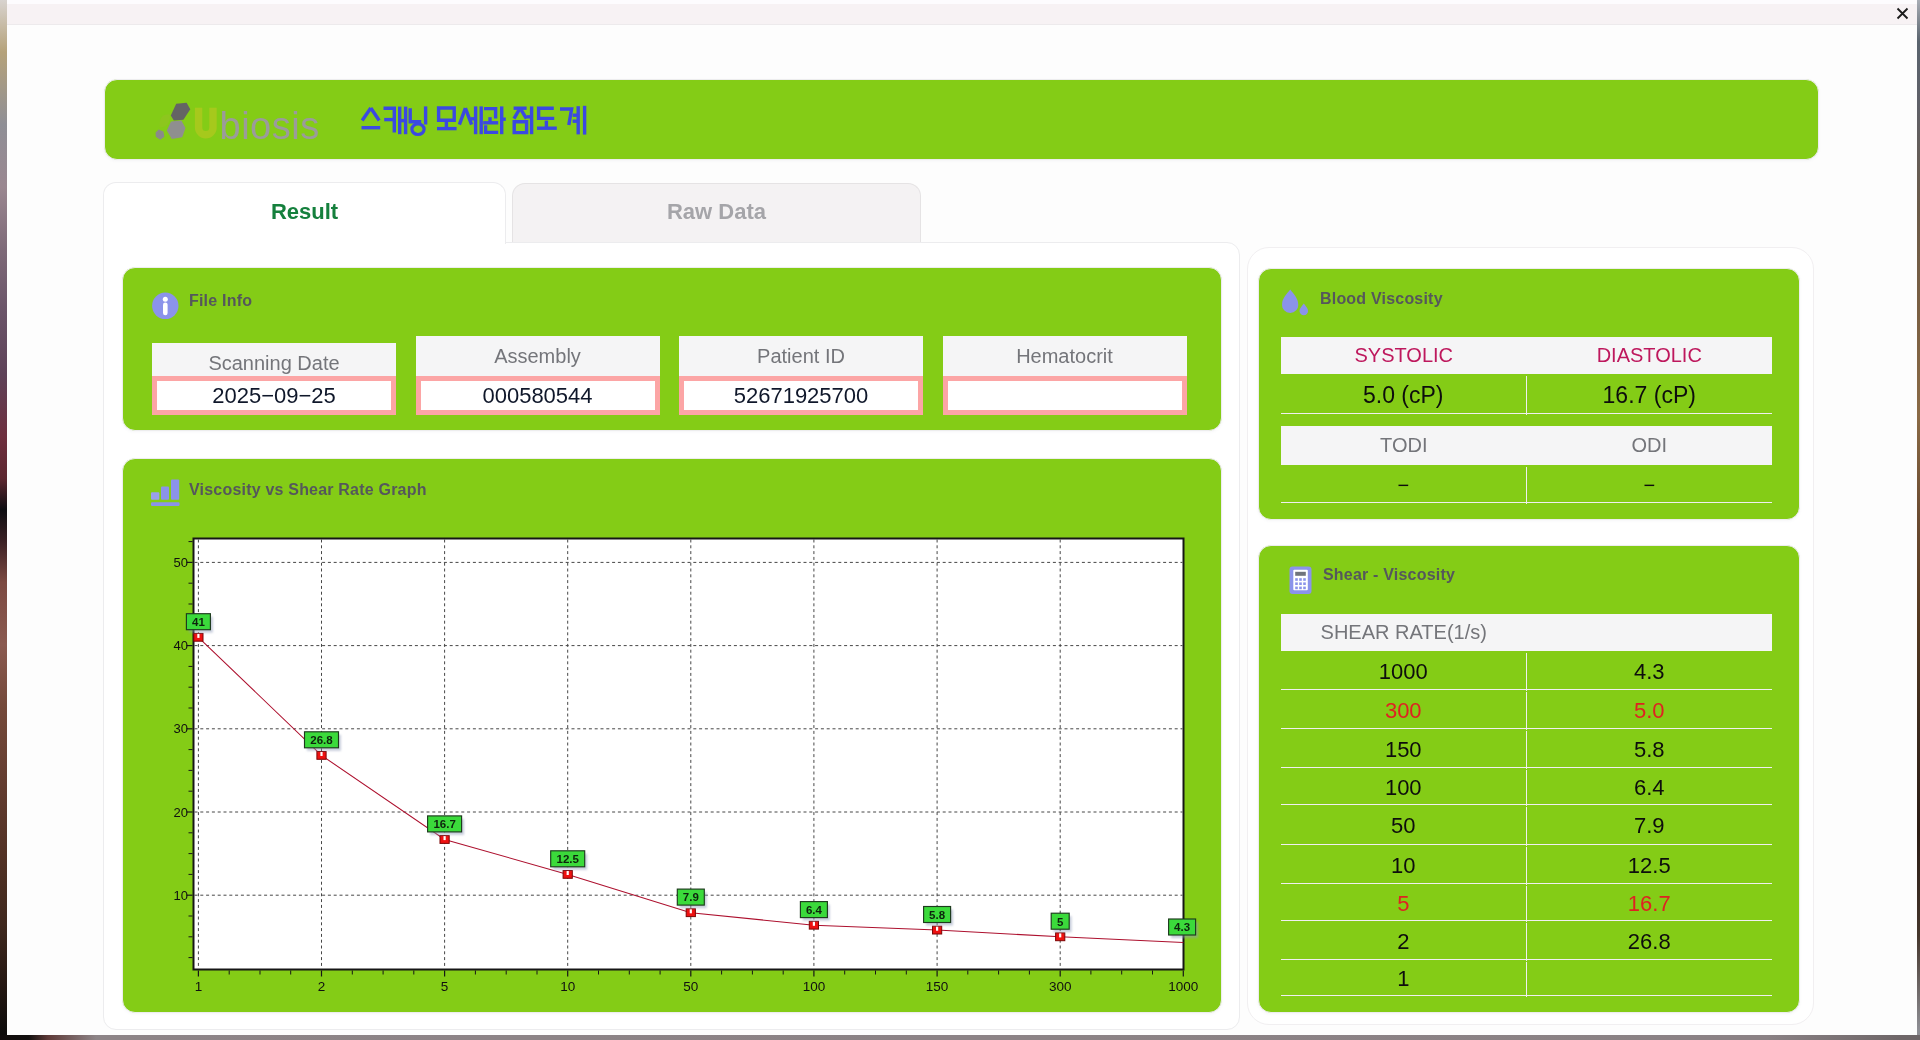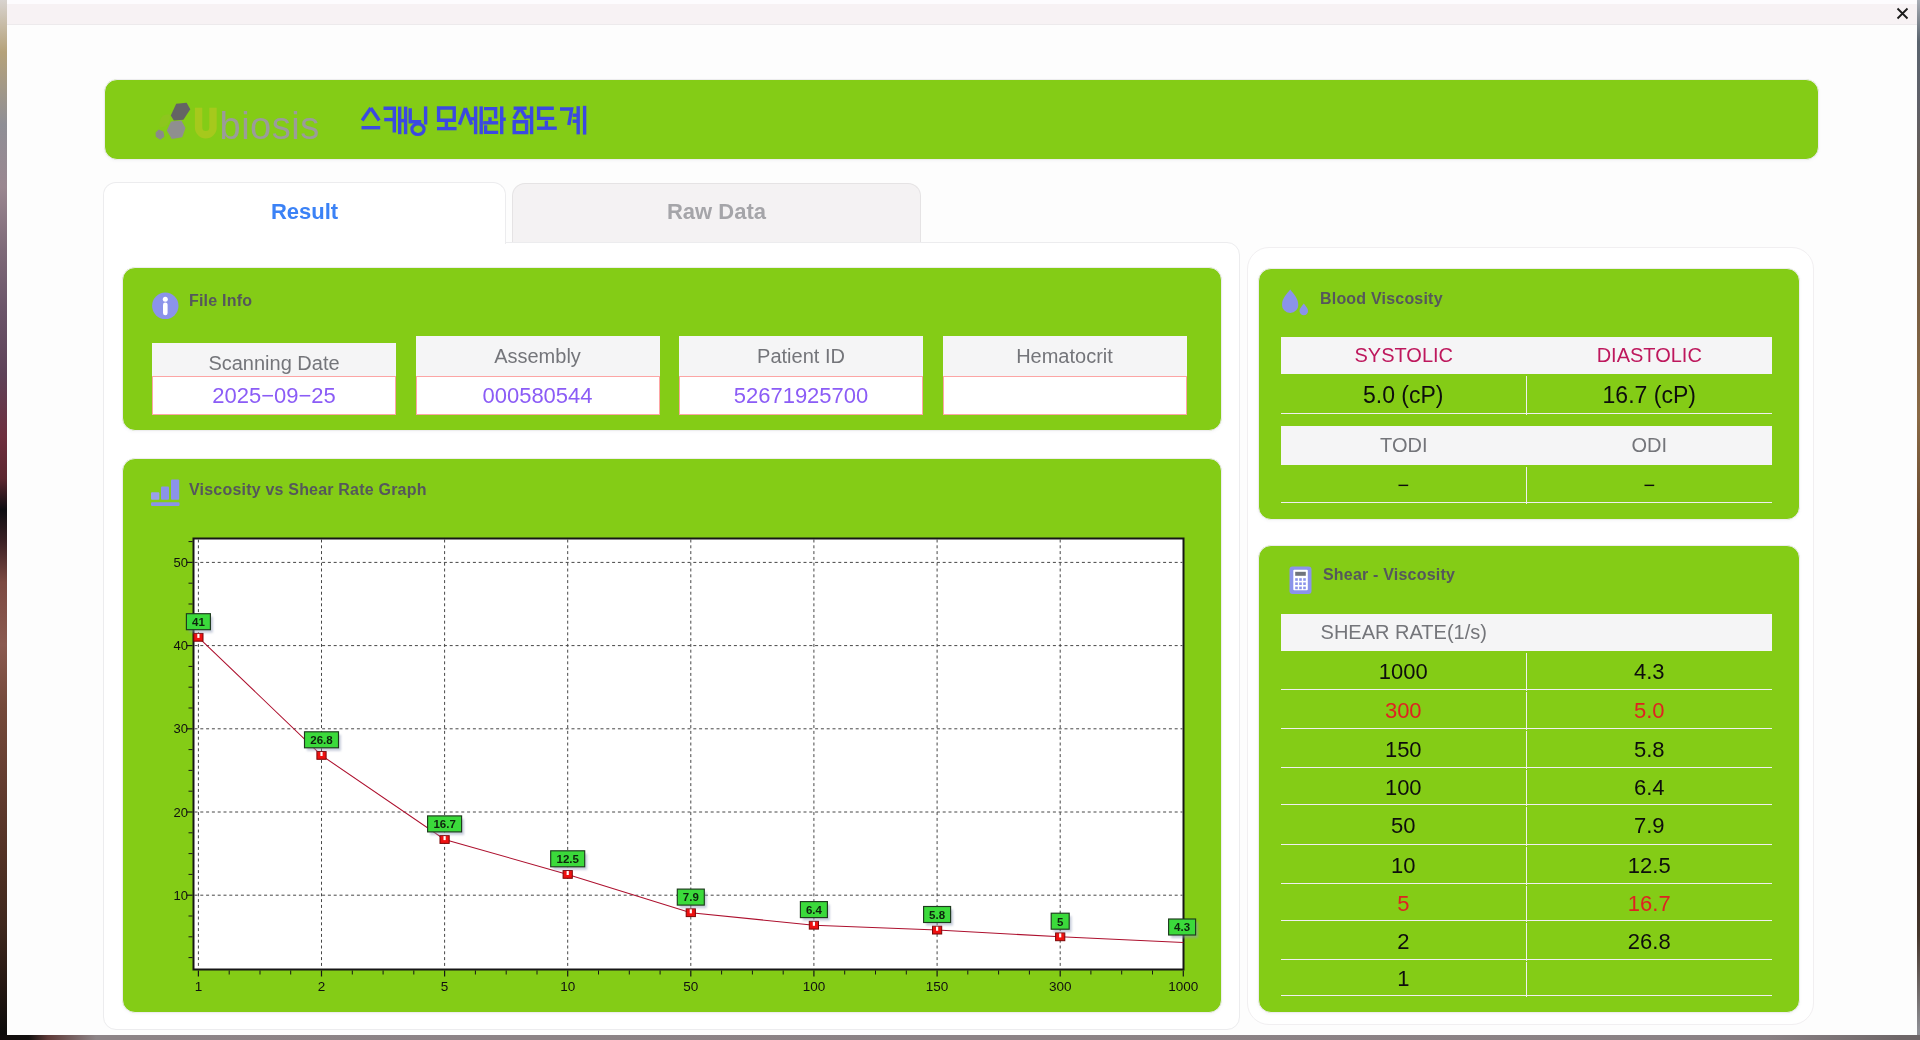--- a/index.html
+++ b/index.html
@@ -1,20 +1,20 @@
 <!DOCTYPE html>
 <html><head><meta charset="utf-8"><title>Viscometer</title>
 <style>
 *{margin:0;padding:0;box-sizing:border-box}
 html,body{width:1920px;height:1040px;overflow:hidden;background:#fdfdfd;font-family:"Liberation Sans",sans-serif;-webkit-font-smoothing:antialiased}
 .abs{position:absolute}
 .card{position:absolute;background:#84cc16;border:1px solid #ededee;border-radius:13px;box-shadow:0 1px 3px rgba(80,80,110,0.05)}
 .sect{position:absolute;font-size:16px;font-weight:bold;color:#55575c;letter-spacing:0.2px}
 .hcell{position:absolute;background:#f5f5f6;color:#74757a;font-size:20px;display:flex;align-items:center;justify-content:center}
-.vcell{position:absolute;background:#fff;border:1px solid #fca5a5;color:#8b5cf6;font-size:22px;display:flex;align-items:center;justify-content:center}
+.vcell{position:absolute;background:#fff;border:5px solid #fca5a5;color:#0f172a;font-size:22px;display:flex;align-items:center;justify-content:center}
 .trow{position:absolute;display:flex;color:#0d0d0d;font-size:22px}
 .trow>div{width:50%;display:flex;align-items:center;justify-content:center;transform:translateY(2px)}
 </style></head>
 <body>
 <div class="abs" style="left:0;top:0;width:7px;height:1040px;background:linear-gradient(180deg,#d8d3cf 0%,#b5a27a 5%,#8f8f96 12%,#9a8790 18%,#7e6a78 24%,#6a5468 30%,#5e4258 36%,#6e2f3e 42%,#5d2730 46%,#0e0e12 49%,#3a2024 52%,#7c4a42 56%,#8a5a50 62%,#74493a 68%,#643d30 75%,#533225 82%,#3f281e 89%,#241712 95%,#0a0a0a 100%)"></div>
 <div class="abs" style="left:1917px;top:0;width:3px;height:1040px;background:linear-gradient(180deg,#a8adb5 0%,#5a646e 4%,#5f6068 10%,#6a5a48 20%,#7a5f42 30%,#8a6a45 40%,#6a4a30 50%,#53381f 60%,#3a2a1e 70%,#2a1c14 80%,#45362c 90%,#8e8e94 99%)"></div>
 <div class="abs" style="left:7px;top:0;width:1910px;height:1035px;background:#fdfdfd"></div>
 <div class="abs" style="left:0;top:1035px;width:1920px;height:5px;background:linear-gradient(90deg,#100c0c 0%,#13100f 1.5%,#5e3a38 2.5%,#8d8487 5%,#8b8285 50%,#8a8184 92%,#6e6668 99%)"></div>
 <div class="abs" style="left:7px;top:0;width:1910px;height:4px;background:#fdfcfe"></div>
 <div class="abs" style="left:7px;top:4px;width:1910px;height:21px;background:#f7f2f4;border-bottom:1px solid #edeaec"></div>
@@ -69,21 +69,21 @@
 <path d="M571.6,114.2 H577.0" fill="none" stroke="#3b49e1" stroke-width="3.4"></path>
 <path d="M571.6,120.2 H577.0" fill="none" stroke="#3b49e1" stroke-width="3.4"></path>
 <path d="M577.2,105.2 V133.4" fill="none" stroke="#3b49e1" stroke-width="3.4"></path>
 <path d="M583.6,104.8 V133.6" fill="none" stroke="#3b49e1" stroke-width="3.4"></path>
 </svg>
   </div>
 <div class="abs" style="left:103px;top:242px;width:1137px;height:788px;background:#fff;border:1px solid #ececee;border-radius:0 13px 13px 13px"></div>
 <div class="abs" style="left:512px;top:183px;width:409px;height:59px;background:#f4f2f3;border:1px solid #e5e3e4;border-bottom:none;border-radius:13px 13px 0 0"></div>
 <div class="abs" style="left:512px;top:199px;width:409px;text-align:center;font-size:22px;font-weight:bold;color:#a5a5a9">Raw Data</div>
 <div class="abs" style="left:103px;top:182px;width:403px;height:62px;background:#fff;border:1px solid #ececee;border-bottom:none;border-radius:13px 13px 0 0"></div>
-<div class="abs" style="left:103px;top:199px;width:403px;text-align:center;font-size:22px;font-weight:bold;color:#3b82f6">Result</div>
+<div class="abs" style="left:103px;top:199px;width:403px;text-align:center;font-size:22px;font-weight:bold;color:#15803d">Result</div>
 <div class="abs" style="left:1247px;top:247px;width:567px;height:778px;background:#fff;border:1px solid #f1eff1;border-radius:22px"></div>
 <div class="card" style="left:122px;top:267px;width:1100px;height:164px">
 <svg style="position:absolute;left:29px;top:24px" width="28" height="28" viewBox="0 0 28 28">
       <circle cx="13.3" cy="13.8" r="13.2" fill="#8b93ea"></circle>
       <circle cx="13.3" cy="7.2" r="2.5" fill="#fff"></circle>
       <rect x="11" y="10.6" width="4.6" height="12.6" rx="2.2" fill="#fff"></rect>
     </svg>
 <div class="sect" style="left:66px;top:24px">File Info</div>
 </div>
 <div class="hcell" style="left:152px;top:343px;width:244px;height:40px">Scanning Date</div>

